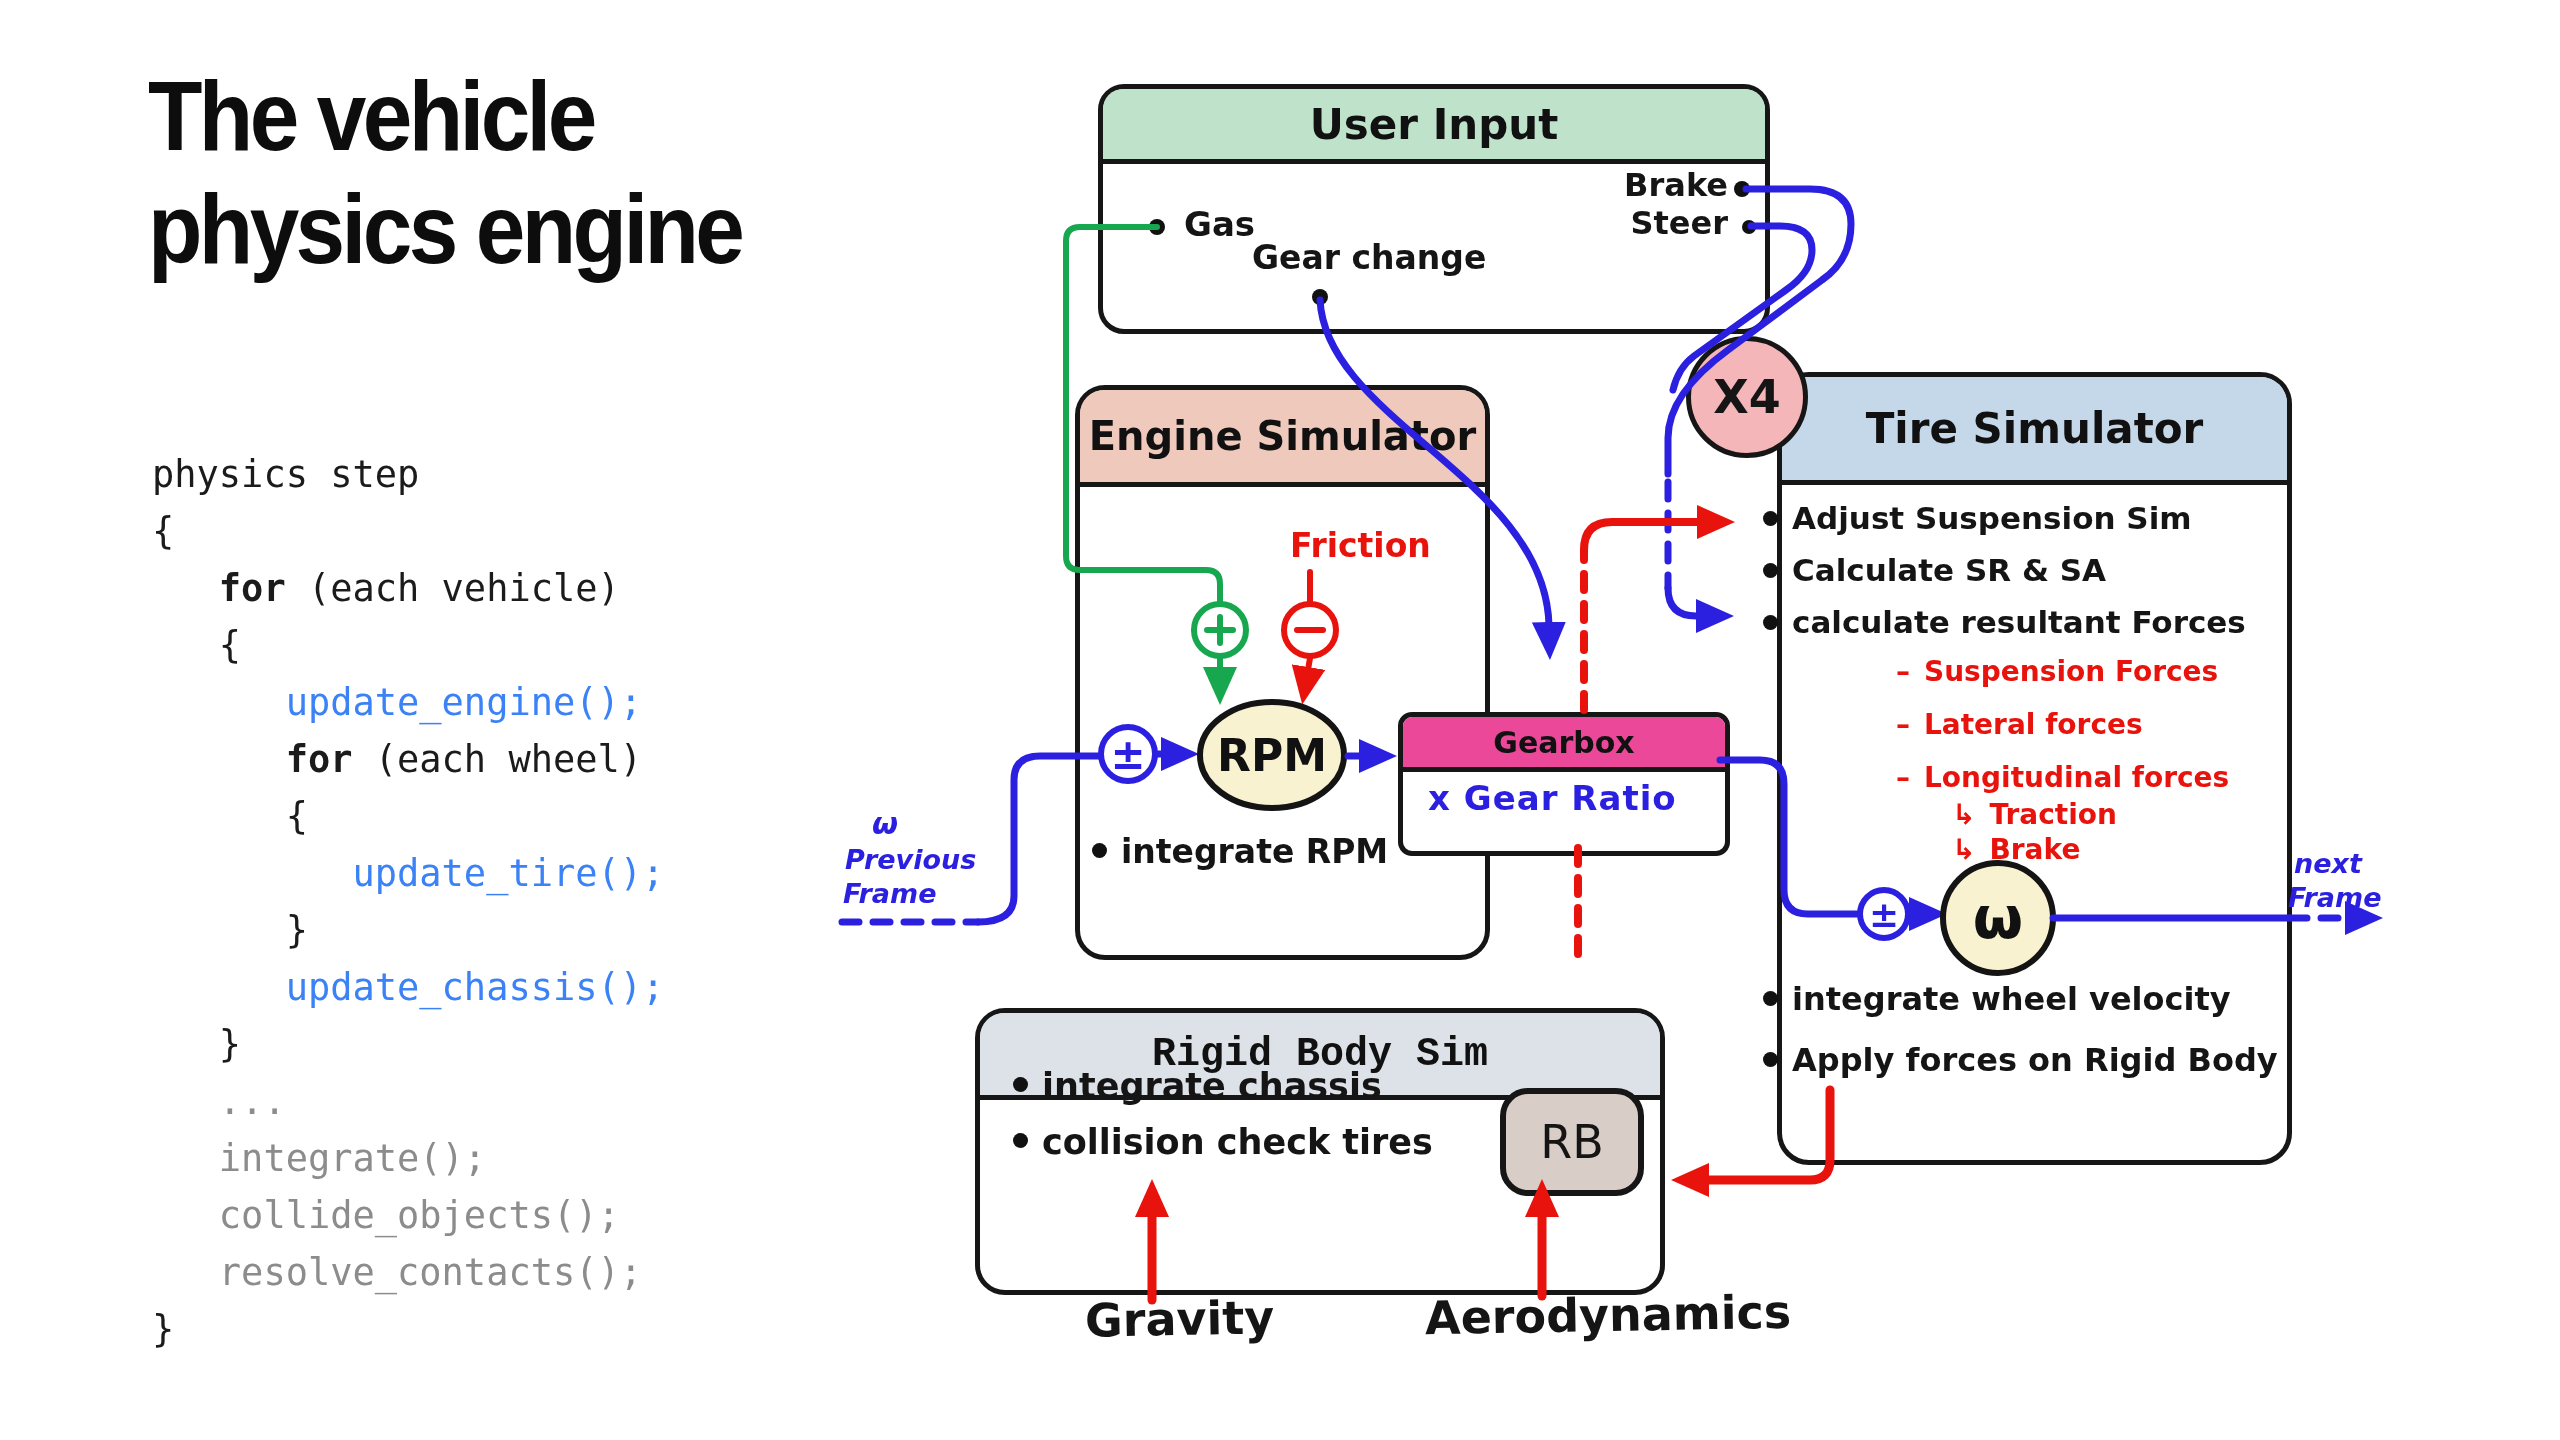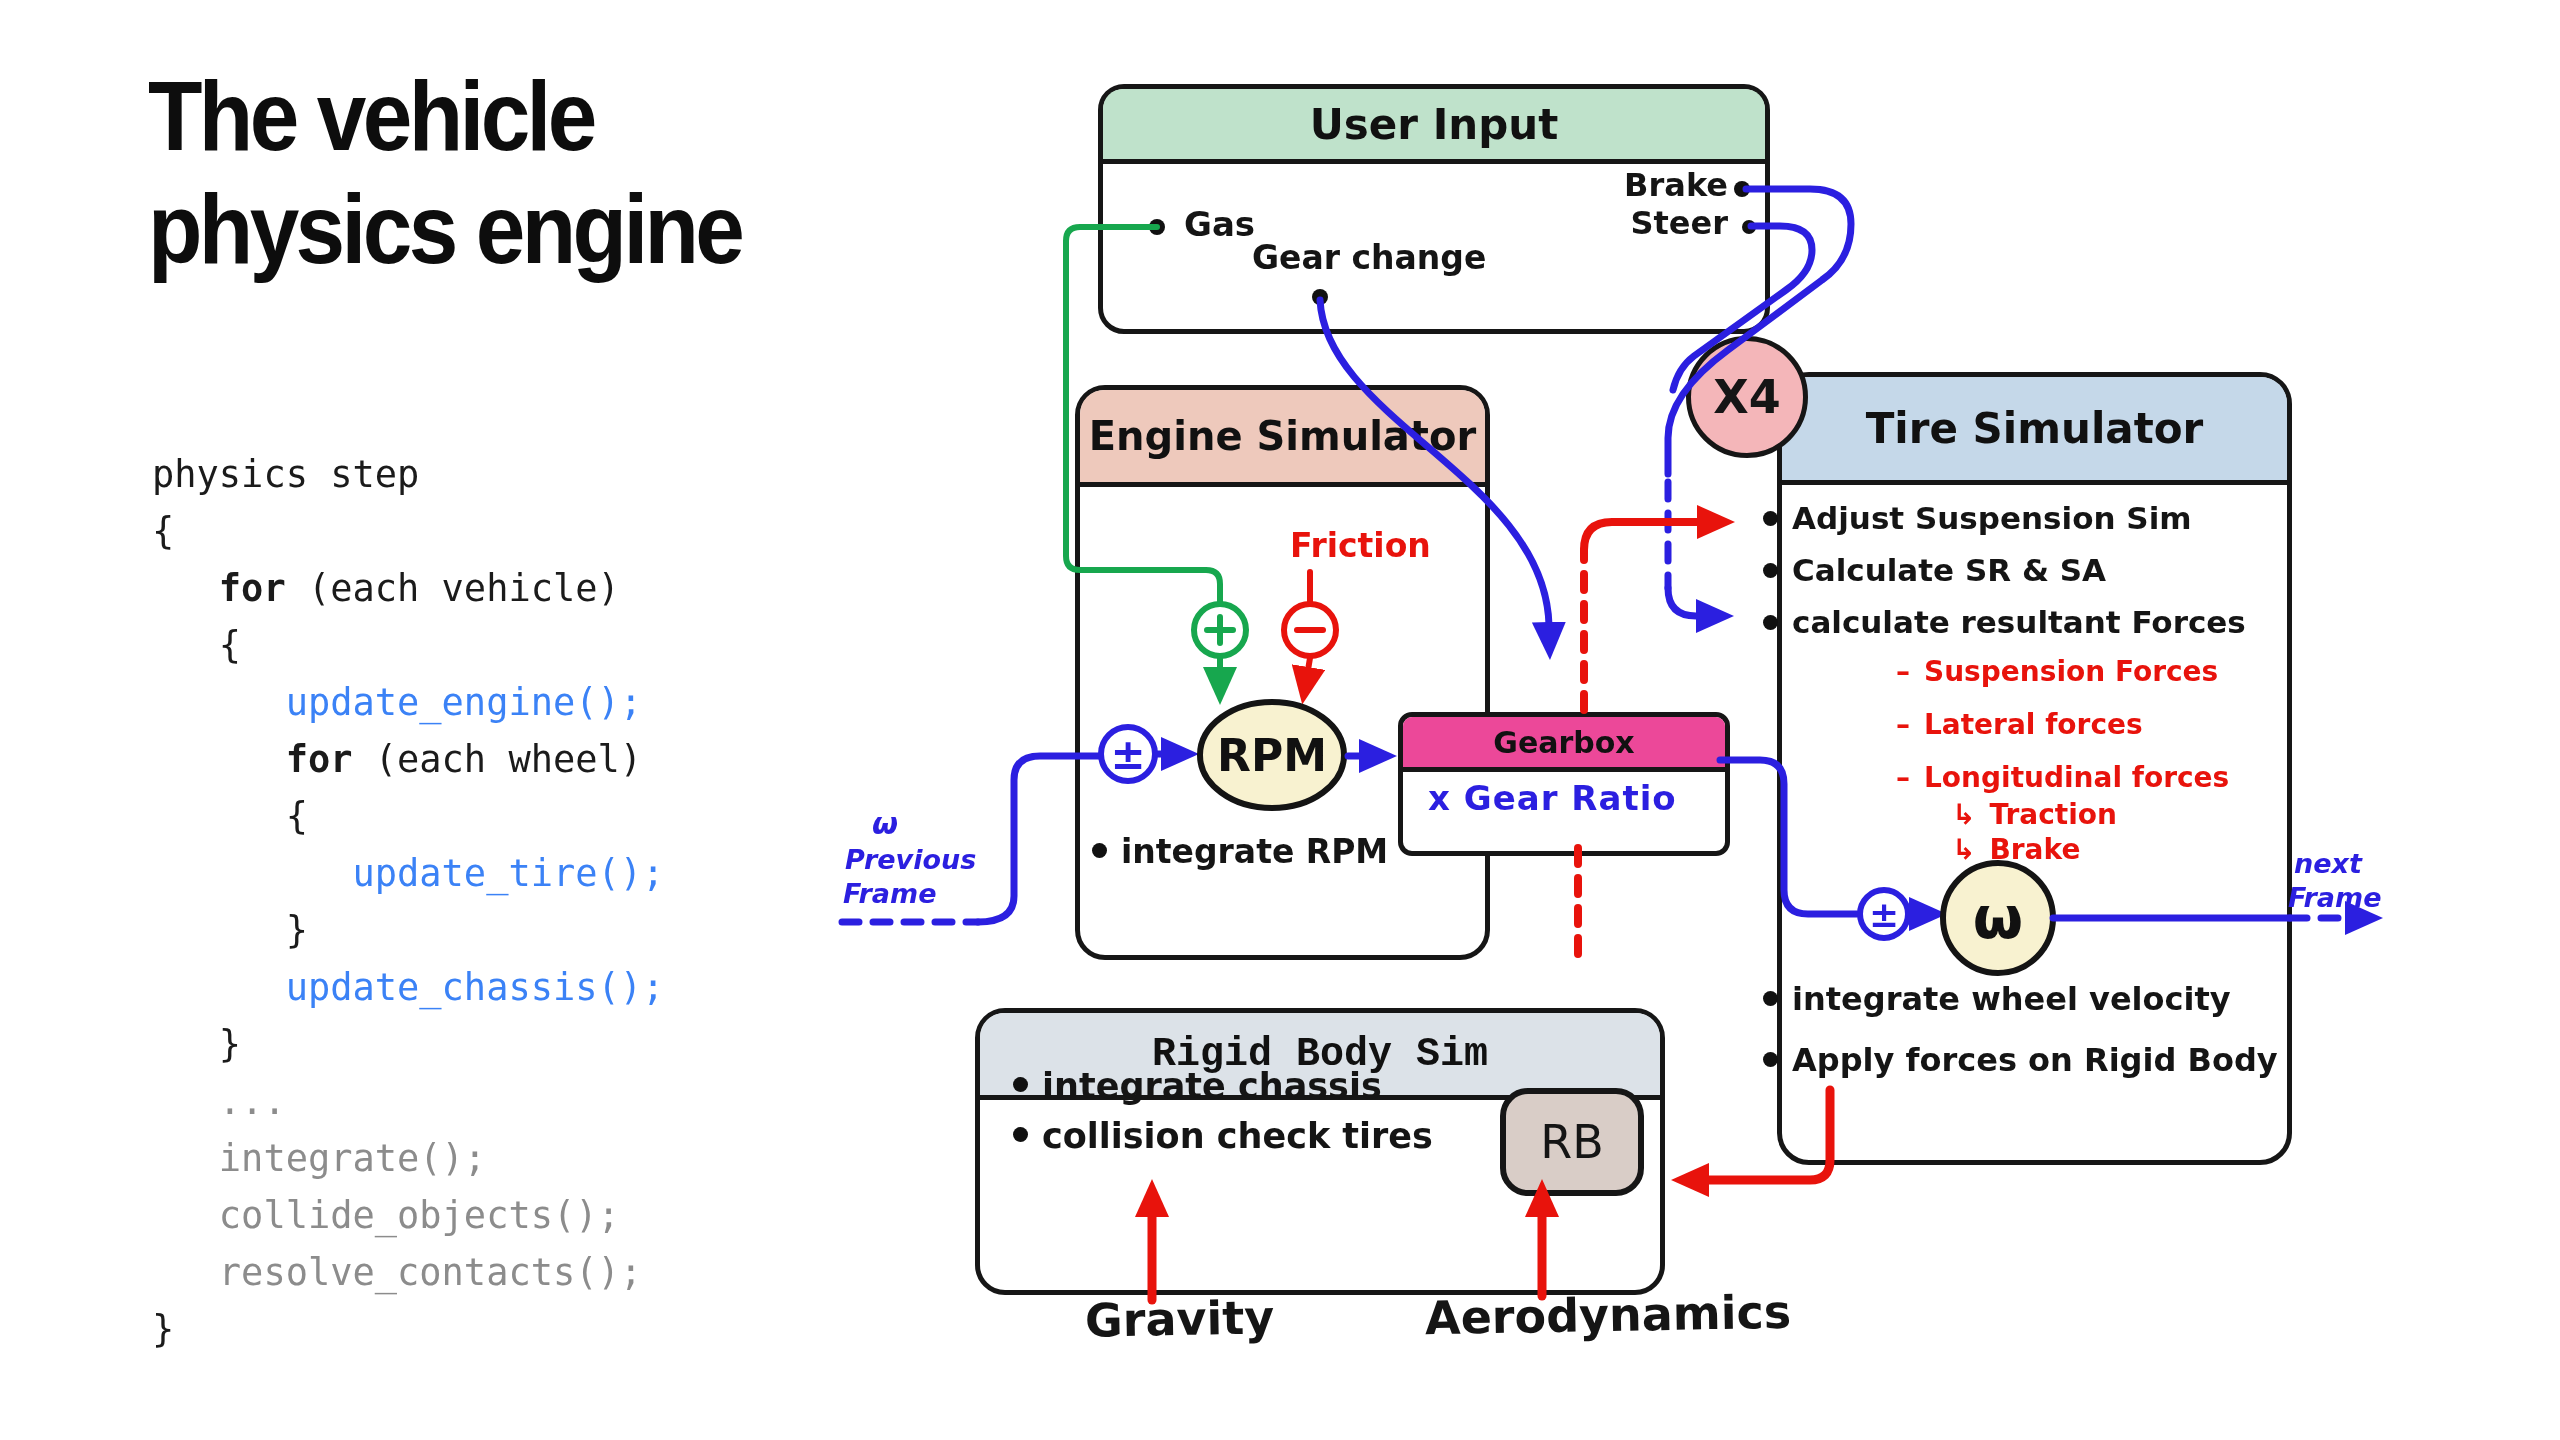--- a/index.html
+++ b/index.html
@@ -43,21 +43,21 @@
   
   .vlist{position:absolute;display:flex;flex-direction:column;z-index:4;}
   .lrow{display:flex;gap:14px;align-items:flex-start;font-weight:700;white-space:nowrap;}
   .dot{width:15px;height:15px;border-radius:50%;background:#111;flex:none;margin-top:11px;}
   .glyph{flex:none;}
 
   .tire-bullets{left:1763px;top:500px;gap:16px;font-size:31px;}
   .force-items{left:1896px;top:655px;gap:20px;font-size:28px;color:#e8130c;}
   .force-subitems{left:1952px;top:798px;gap:2px;font-size:28px;color:#e8130c;}
   .tire-bottom{left:1763px;top:980px;gap:23px;font-size:32px;text-align:right;}
-  .rigid-bullets{left:1013px;top:1066px;gap:10px;font-size:35px;}
+  .rigid-bullets{left:1013px;top:1066px;gap:16px;font-size:35px;}
   .engine-bullet{left:1092px;top:832px;font-size:33px;}
 
   svg.overlay{position:absolute;left:0;top:0;z-index:5;pointer-events:none;}
 </style>
 </head>
 <body>
 
 <div class="page-title">
   <div>The vehicle</div>
   <div>physics engine</div>

